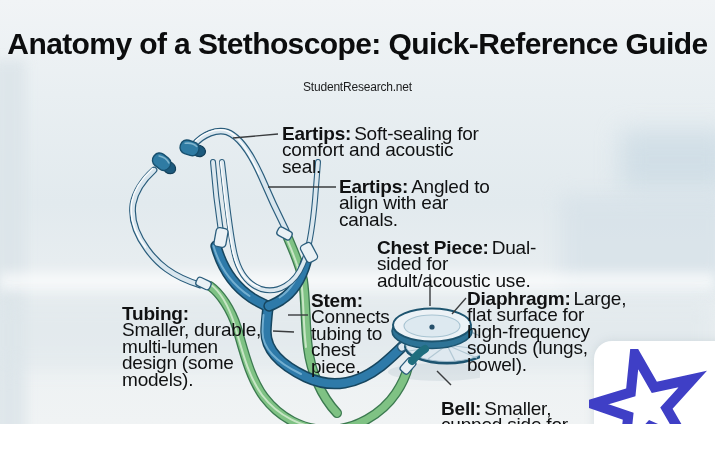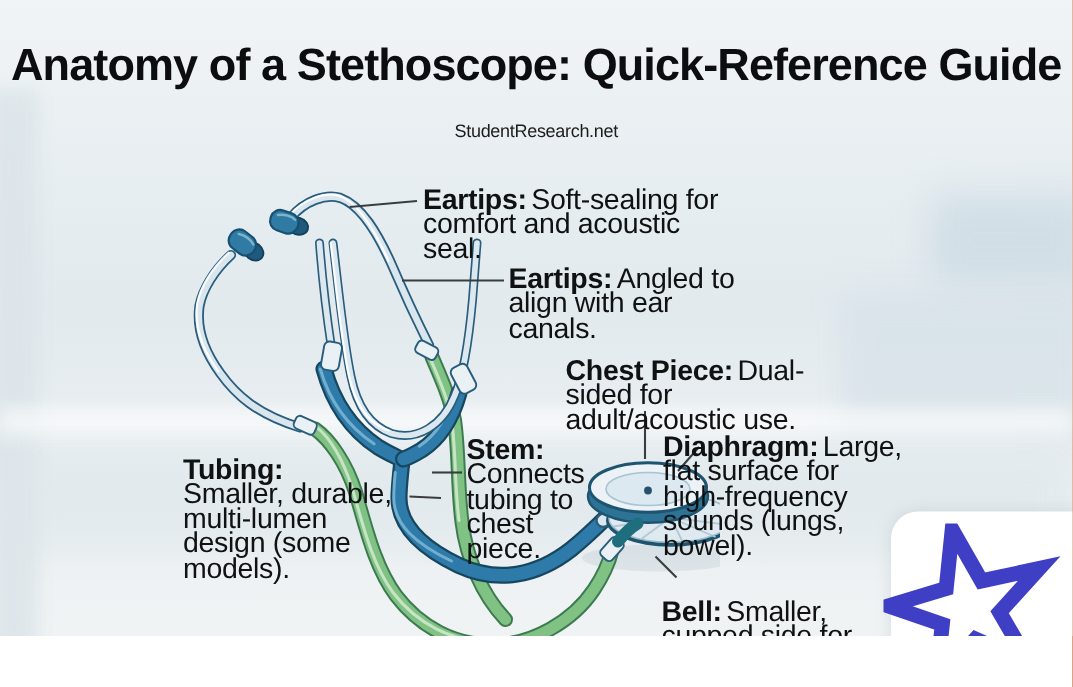--- a/index.html
+++ b/index.html
@@ -179,21 +179,21 @@
   </div>
 
   <div class="label term-block" style="left:311px;top:293px;width:88px">
     <b>Stem:</b><span>Connects tubing to chest piece.</span>
   </div>
 
   <div class="label term-block align-right" style="left:122px;top:306px;width:148px">
     <b>Tubing:</b><span>Smaller, durable, multi-lumen design (some models).</span>
   </div>
 
-  <div class="label" style="left:442px;top:291px;width:138px">
+  <div class="label" style="left:467px;top:291px;width:138px">
     <b>Diaphragm:</b><span>Large, flat surface for high-frequency sounds (lungs, bowel).</span>
   </div>
 
   <div class="label" style="left:441px;top:401px;width:162px">
     <b>Bell:</b><span>Smaller, cupped side for low-frequency sounds (murmurs).</span>
   </div>
 
   <div class="bg bg-bottom"></div>
   <div class="logo-card"></div>
   <svg class="star-wrap" viewBox="0 0 120 120" aria-hidden="true">

